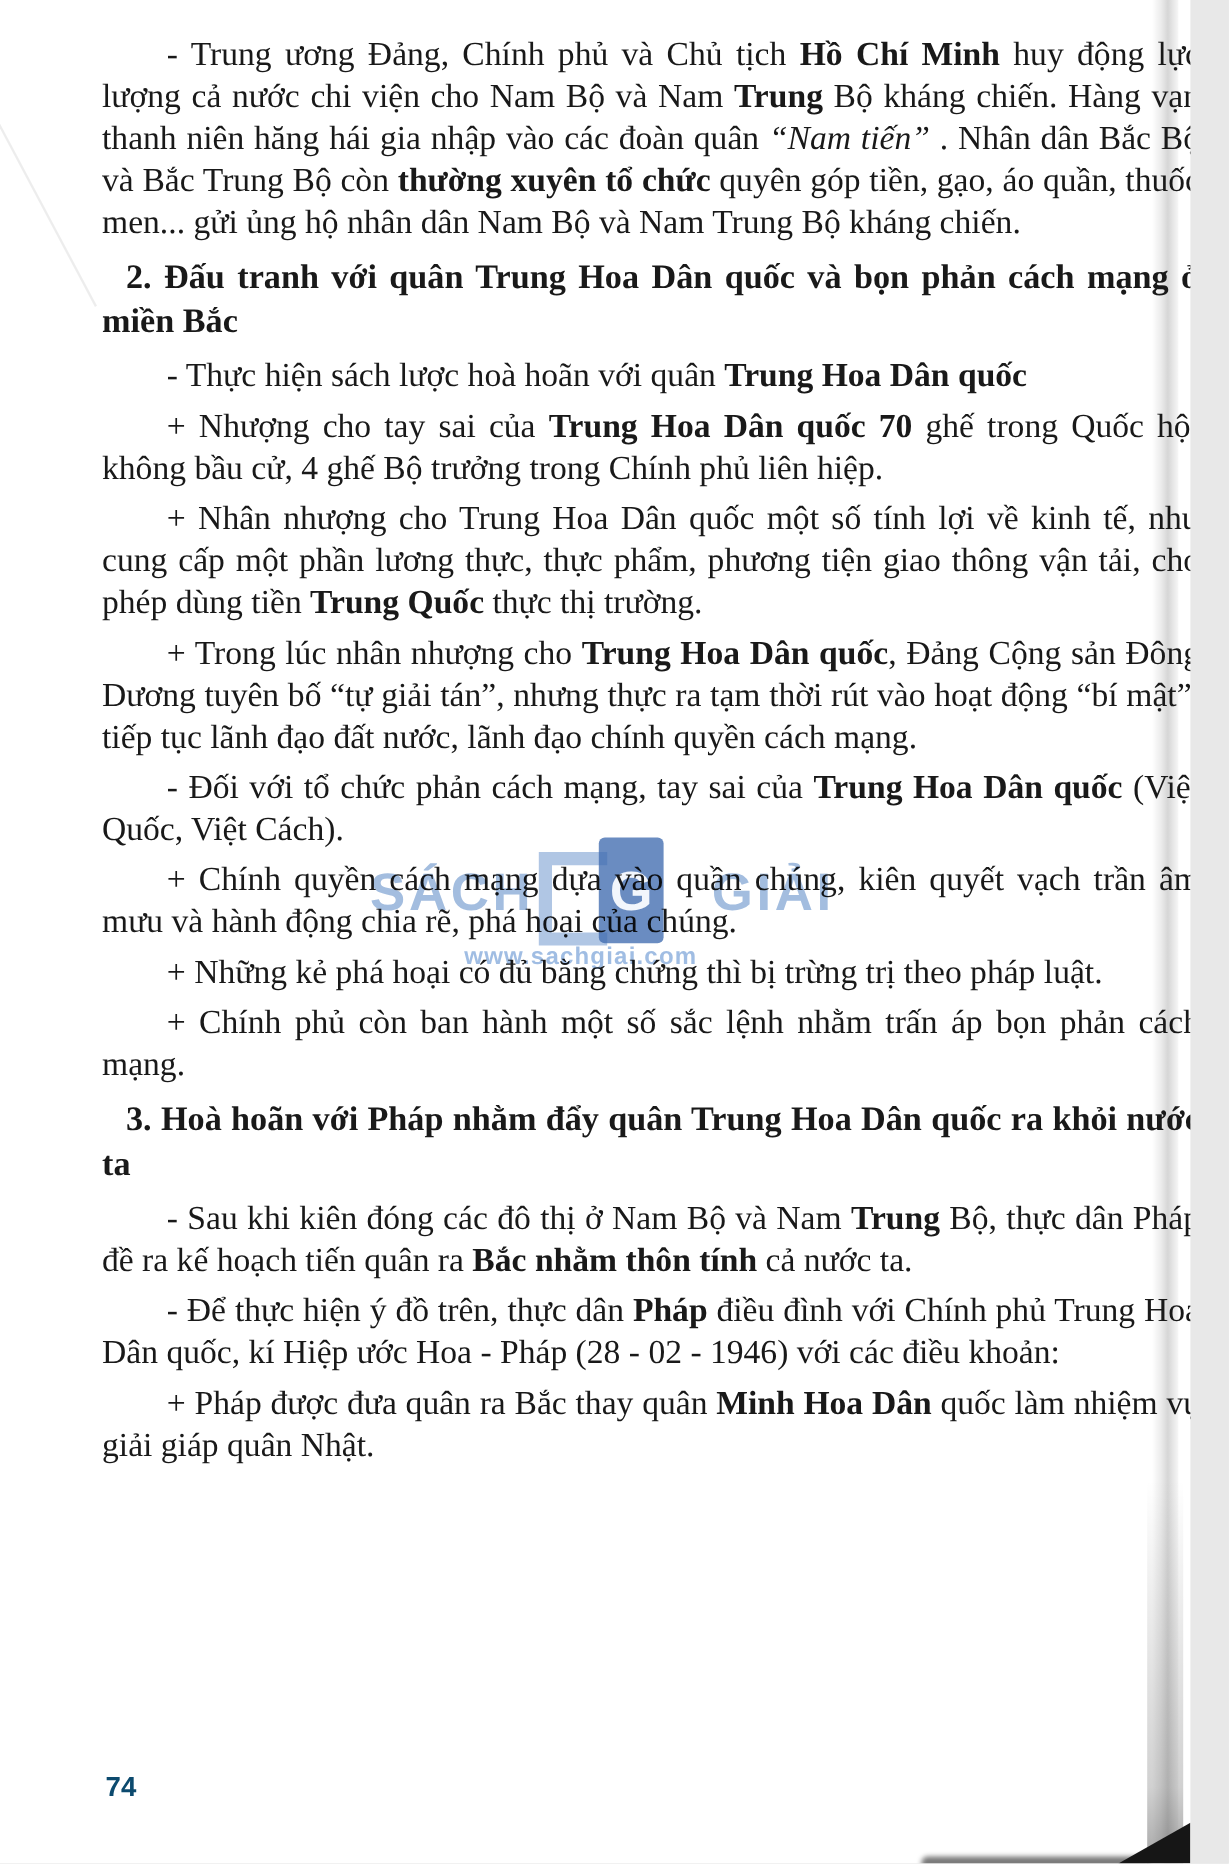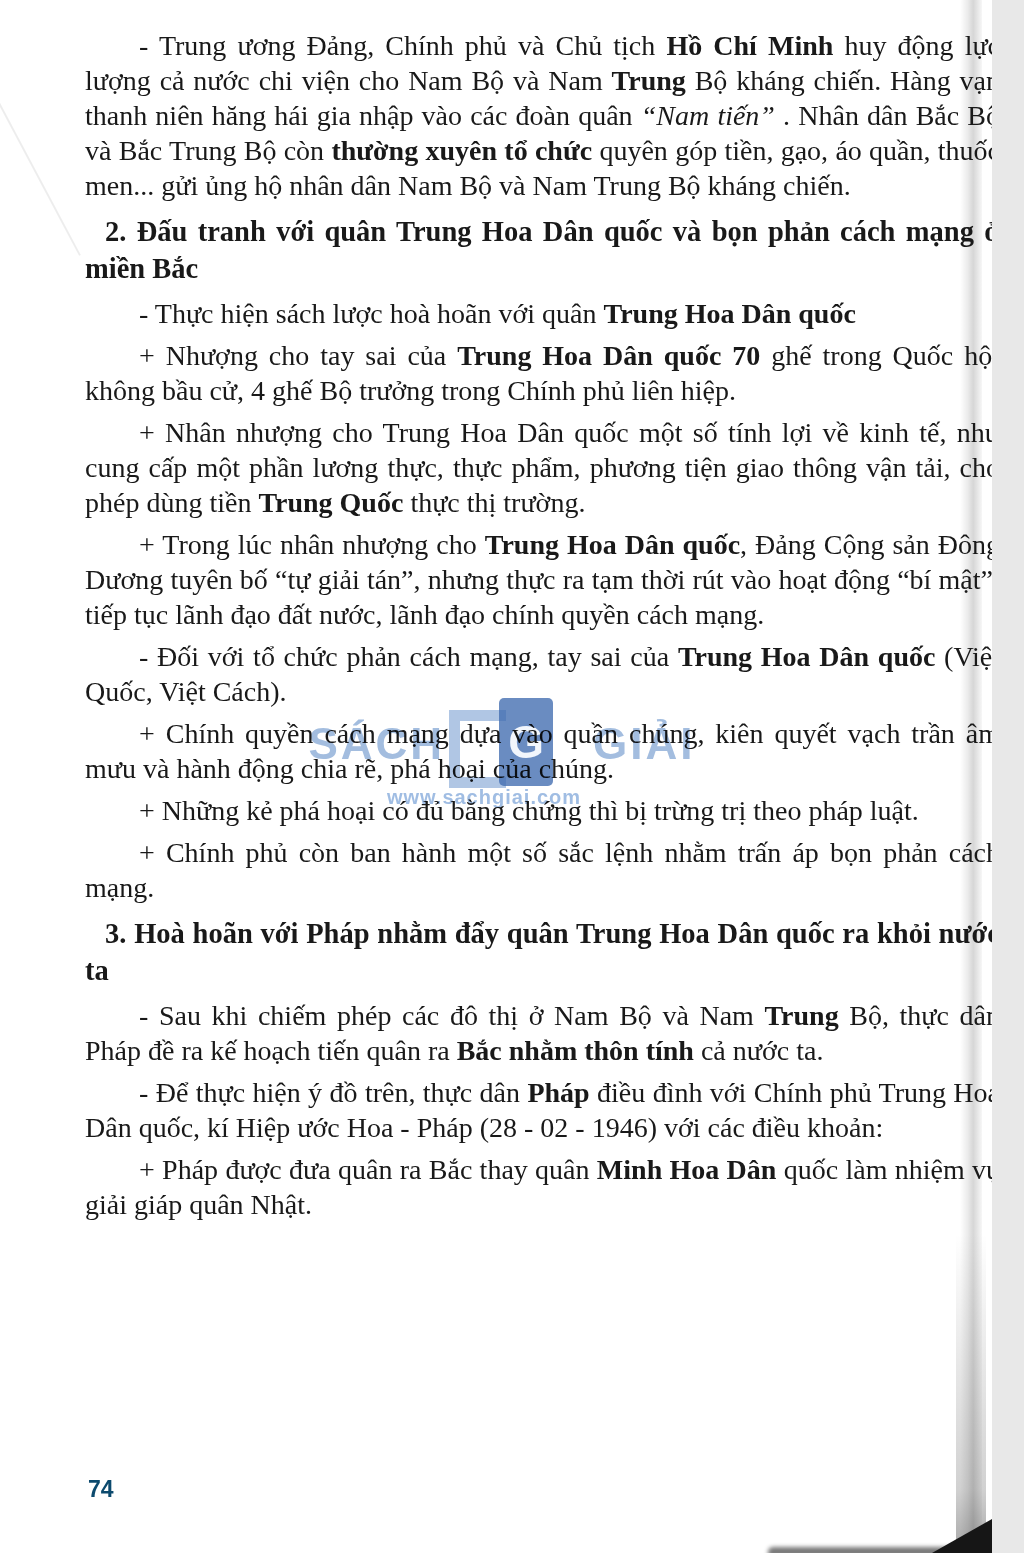--- a/index.html
+++ b/index.html
@@ -106,21 +106,21 @@
       <p class="heading"><span>2. Đấu tranh với quân Trung Hoa Dân quốc và bọn phản cách mạng ở miền Bắc</span></p>
       <p class="body"><span>- Thực hiện sách lược hoà hoãn với quân </span><span class="b">Trung Hoa Dân quốc</span></p>
       <p class="body"><span>+ Nhượng cho tay sai của </span><span class="b">Trung Hoa Dân quốc 70</span><span> ghế trong Quốc hội không bầu cử, 4 ghế Bộ trưởng trong Chính  phủ liên hiệp.</span></p>
       <p class="body"><span>+ Nhân nhượng cho Trung Hoa Dân quốc một số tính lợi về kinh tế, như cung cấp một phần lương thực, thực phẩm, phương tiện giao thông vận tải, cho phép dùng tiền </span><span class="b">Trung Quốc</span><span> thực thị trường.</span></p>
       <p class="body"><span>+ Trong lúc nhân nhượng cho </span><span class="b">Trung Hoa Dân quốc</span><span>, Đảng Cộng sản Đông Dương tuyên bố “tự giải tán”, nhưng thực ra tạm thời rút vào hoạt động “bí mật”, tiếp tục lãnh đạo đất nước, lãnh đạo chính quyền cách mạng.</span></p>
       <p class="body"><span>- Đối với tổ chức phản cách mạng, tay sai của </span><span class="b">Trung Hoa Dân quốc</span><span> (Việt Quốc, Việt Cách).</span></p>
       <p class="body"><span>+ Chính quyền cách mạng dựa vào quần chúng, kiên quyết vạch trần âm mưu và hành động chia rẽ, phá hoại của chúng.</span></p>
       <p class="body"><span>+ Những kẻ phá hoại có đủ bằng chứng thì bị trừng trị theo pháp luật.</span></p>
       <p class="body"><span>+ Chính phủ còn ban hành một số sắc lệnh nhằm trấn áp bọn phản cách mạng.</span></p>
       <p class="heading"><span>3. Hoà hoãn với Pháp nhằm đẩy quân Trung Hoa Dân quốc ra khỏi nước ta</span></p>
-      <p class="body"><span>- Sau khi chiếm phép các đô thị ở Nam Bộ và Nam </span><span class="b">Trung</span><span> Bộ, thực dân Pháp đề ra kế hoạch tiến quân ra </span><span class="b">Bắc nhằm thôn tính</span><span> cả nước ta.</span></p>
+      <p class="body"><span>- Sau khi kiên đóng các đô thị ở Nam Bộ và Nam </span><span class="b">Trung</span><span> Bộ, thực dân Pháp đề ra kế hoạch tiến quân ra </span><span class="b">Bắc nhằm thôn tính</span><span> cả nước ta.</span></p>
       <p class="body"><span>- Để thực hiện ý đồ trên, thực dân </span><span class="b">Pháp</span><span> điều đình với Chính phủ Trung Hoa Dân quốc, kí  Hiệp ước Hoa - Pháp (28 - 02 - 1946) với các điều khoản:</span></p>
       <p class="body"><span>+ Pháp được đưa quân ra Bắc thay quân </span><span class="b">Minh Hoa Dân</span><span> quốc làm nhiệm vụ giải giáp quân Nhật.</span></p>
     </main>
 
   <div class="watermark">
     <div class="wm-row">
       <span class="wm-text">SÁCH</span>
       <span class="wm-logo">
         <span class="wm-bracket"></span>
         <span class="wm-g">G</span>

